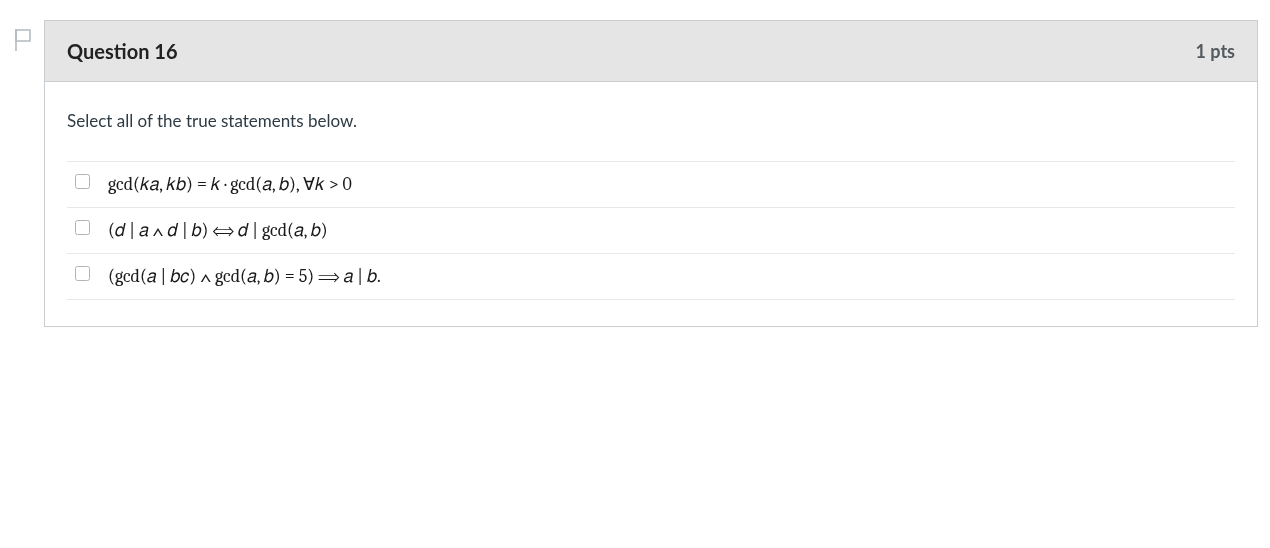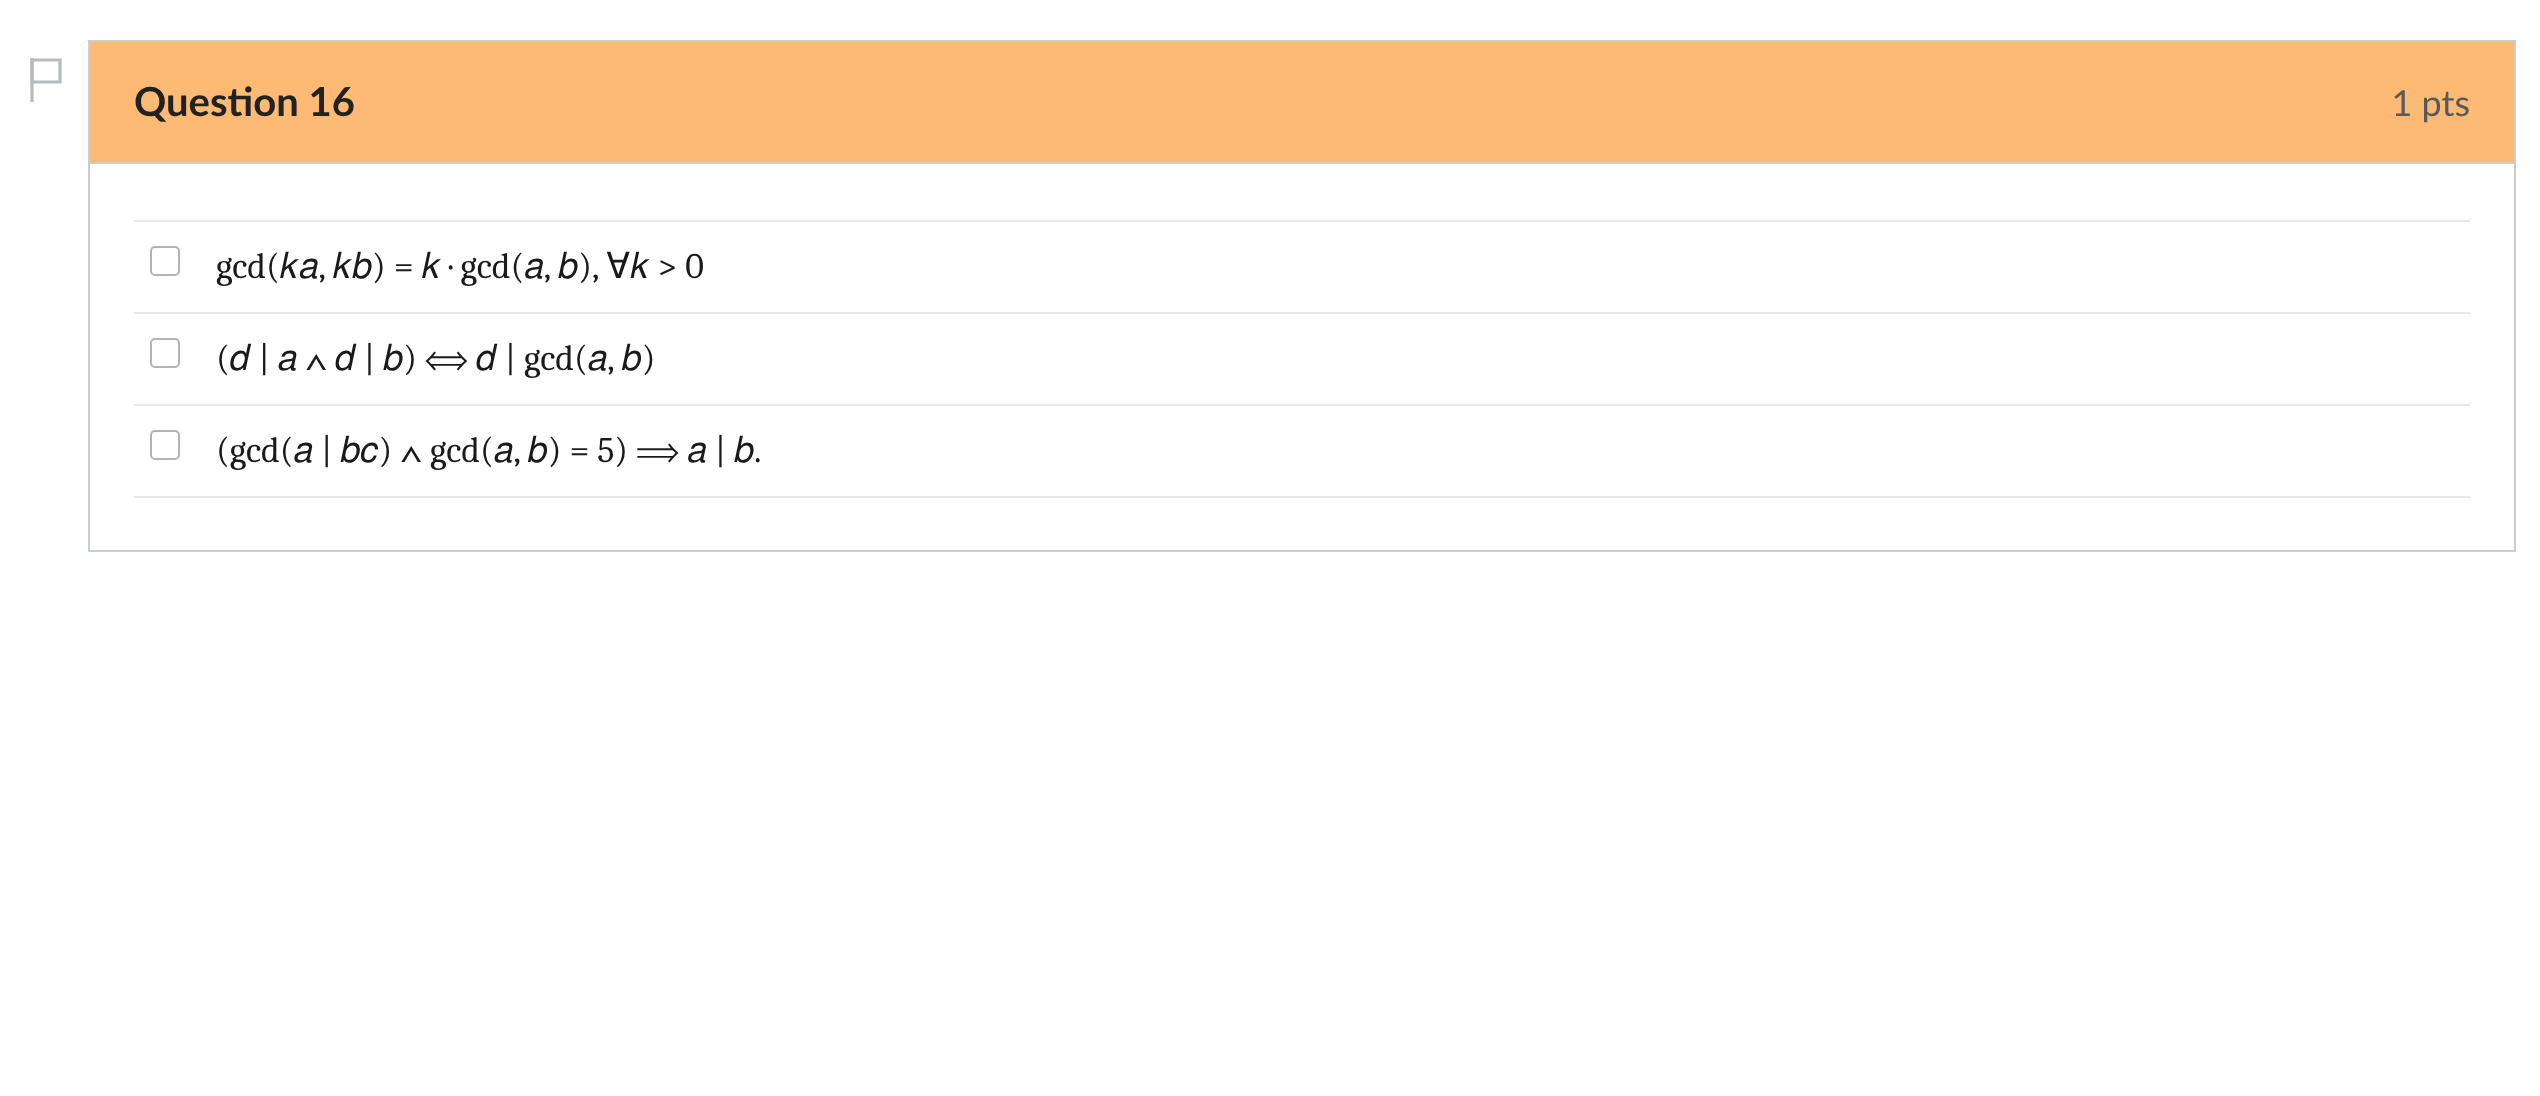--- a/index.html
+++ b/index.html
@@ -25,30 +25,30 @@
     .question-card {
       border: 1px solid #c7cdd1;
       flex: 1;
       min-width: 0;
     }
     .question-header {
       display: flex;
       justify-content: space-between;
       align-items: center;
       padding: 18px 22px;
-      background: #fdba74;
+      background: #e5e5e5;
       border-bottom: 1px solid #c7cdd1;
     }
     .question-title {
       font-weight: 700;
       font-size: 20px;
       color: #222;
     }
     .question-points {
-      font-weight: 400;
+      font-weight: 700;
       font-size: 18px;
       color: #555a5e;
     }
     .question-body {
       padding: 28px 22px 26px 22px;
     }
     .prompt {
       font-size: 17px;
       color: #2d3b45;
       margin-bottom: 30px;
@@ -94,20 +94,21 @@
 
   <div class="question-card">
 
     <div class="question-header">
       <div class="question-title">Question 16</div>
       <div class="question-points">1 pts</div>
     </div>
 
     <div class="question-body">
 
+      <div class="prompt">Select all of the true statements below.</div>
 
       <div class="answer-list">
 
         <label class="answer-row">
           <input type="checkbox" style="">
           <span class="math">gcd(𝑘𝑎, 𝑘𝑏) = 𝑘 · gcd(𝑎, 𝑏), ∀𝑘 &gt; 0</span>
         </label>
 
         <label class="answer-row">
           <input type="checkbox" style="">

